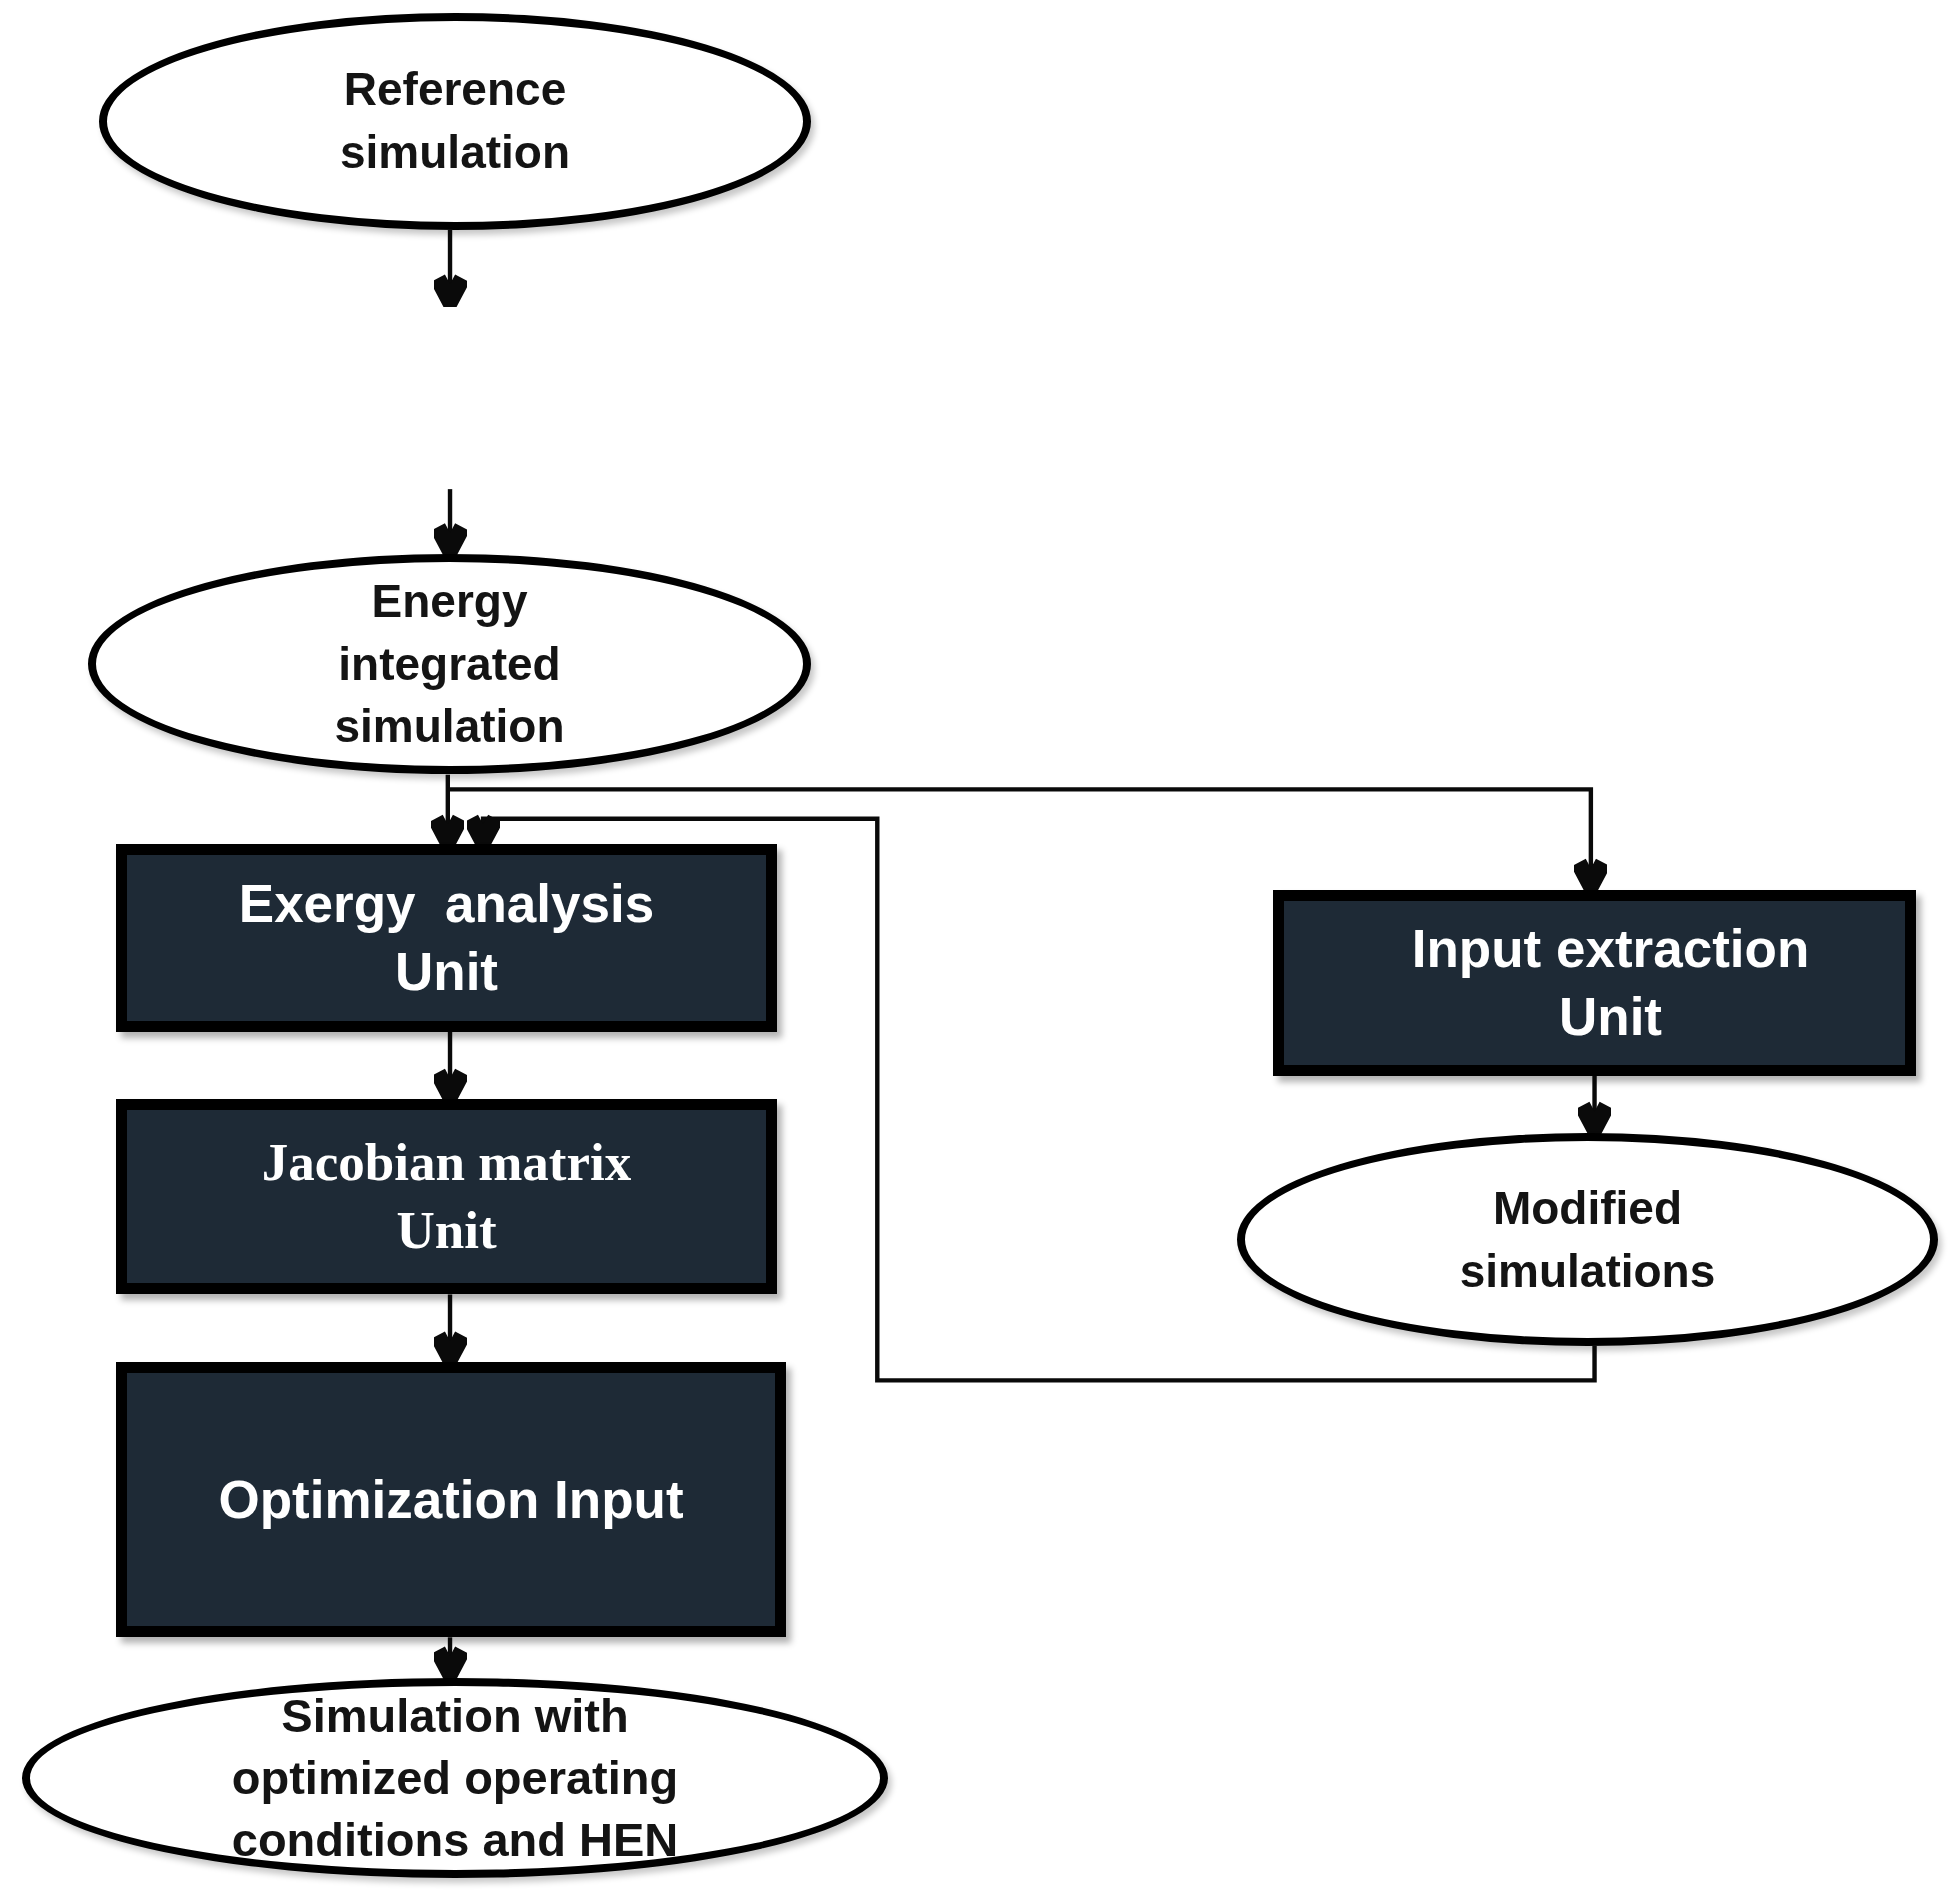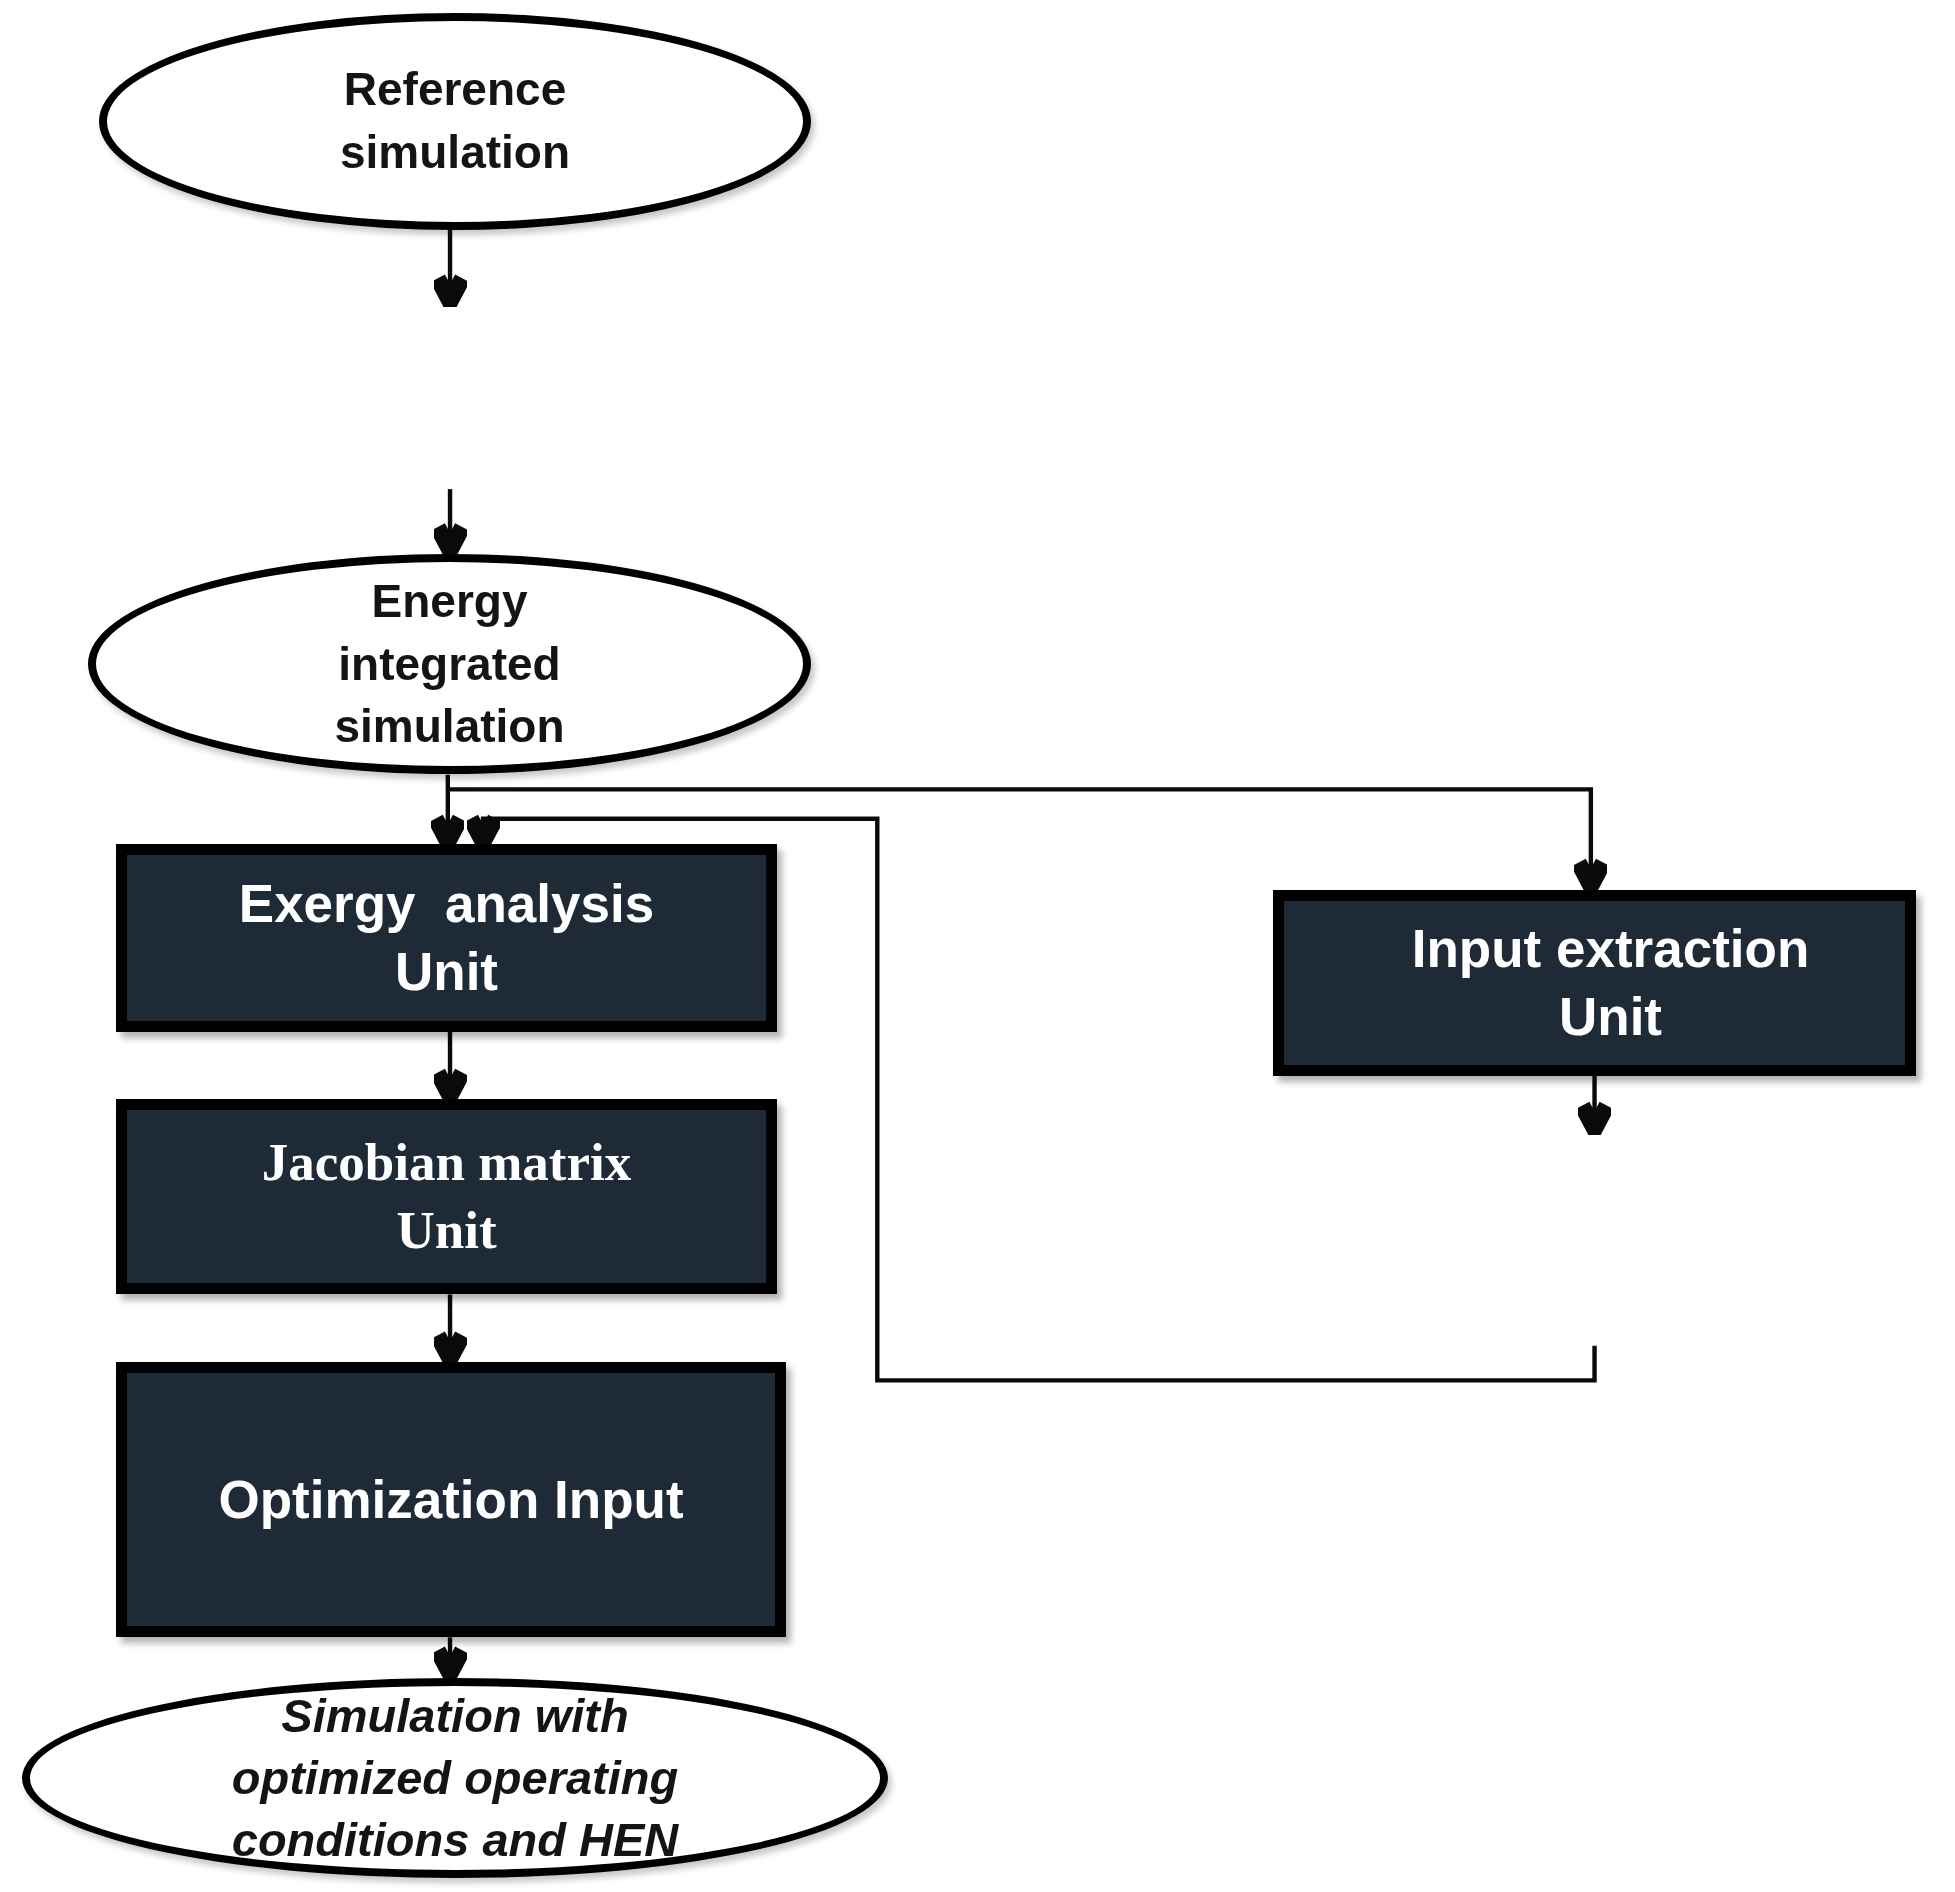--- a/index.html
+++ b/index.html
@@ -92,22 +92,24 @@
 simulation</div>
 
   <div class="node node-box" style="left:116px; top:844px; width:661px; height:188px;">Exergy  analysis
 Unit</div>
 
   <div class="node node-box" style="left:116px; top:1099px; width:661px; height:195px;font-family:Liberation Serif, serif;">Jacobian matrix
 Unit</div>
 
   <div class="node node-box" style="left:116px; top:1362px; width:670px; height:275px;">Optimization Input</div>
 
-  <div class="node node-ellipse large-text" style="left:22px; top:1678px; width:866px; height:200px;font-style:italic;">Simulation with
+  <div class="node node-ellipse large-text" style="left:22px; top:1678px; width:866px; height:200px;">Simulation with
 optimized operating
 conditions and HEN</div>
 
   <div class="node node-box" style="left:1273px; top:890px; width:643px; height:186px;padding-left:32px;">Input extraction
 Unit</div>
 
+  <div class="node node-ellipse" style="left:1237px; top:1133px; width:701px; height:213px;">Modified
+simulations</div>
 
 </div>
 
 
 </body></html>

